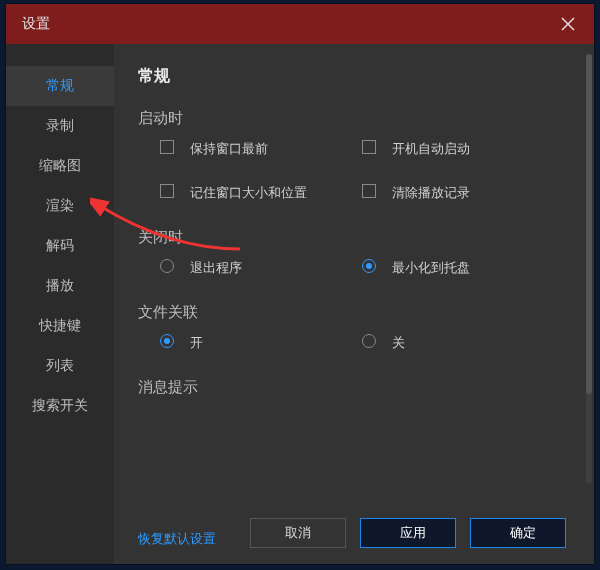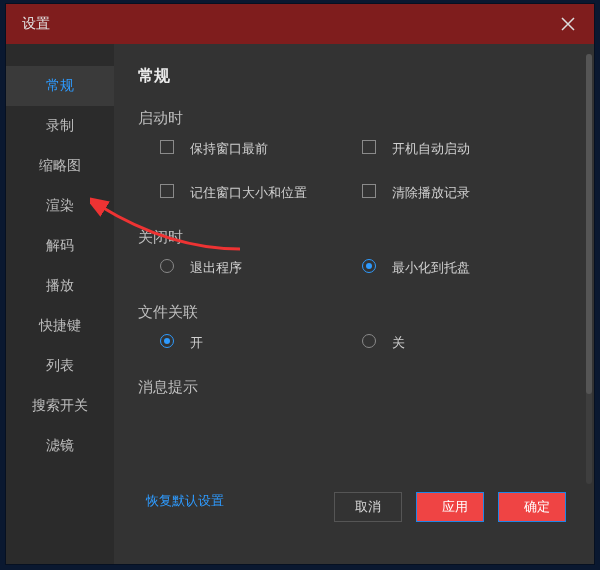--- a/index.html
+++ b/index.html
@@ -120,42 +120,41 @@
   .radbox.sel { border-color: #2e9bff; }
   .radbox.sel::after {
     content: "";
     width: 6px; height: 6px;
     background: #2e9bff;
     border-radius: 50%;
   }
   .footer {
     height: 60px;
     display: flex;
-    align-items: flex-start;
+    align-items: flex-end;
     justify-content: space-between;
     padding: 0 2px 4px 0;
-    margin-left: 8px;
   }
   .reset-link {
     color: #2e9bff;
     cursor: pointer;
     font-size: 13px;
   }
   .btns { display: flex; gap: 14px; }
   .btn {
-    width: 68px; height: 30px;
+    width: 96px; height: 30px;
     display: flex; align-items: center; justify-content: center;
     font-size: 13px;
     cursor: pointer;
     border: 1px solid #555;
     color: #dcdcdc;
     background: #333;
   }
   .btn.primary {
-    background: #ef4444;
+    background: #0f172a;
     border-color: #1e86e6;
     color: #fff;
     padding-left: 10px;
   }
   
   .scrollhint {
     position: absolute;
     right: 2px; top: 10px;
     width: 6px; height: 430px;
     background: #3e3e3e;
@@ -212,23 +211,20 @@
         </div>
       <div class="sidebar-item">
           <span>快捷键</span>
         </div>
       <div class="sidebar-item">
           <span>列表</span>
         </div>
       <div class="sidebar-item">
           <span>搜索开关</span>
         </div>
-      <div class="sidebar-item">
-          <span>滤镜</span>
-        </div>
     </div>
 
     <div class="main">
       <div class="scrollhint"></div>
       <div class="scrollthumb"></div>
 
       <h1>常规</h1>
 
       <div class="content">
 

